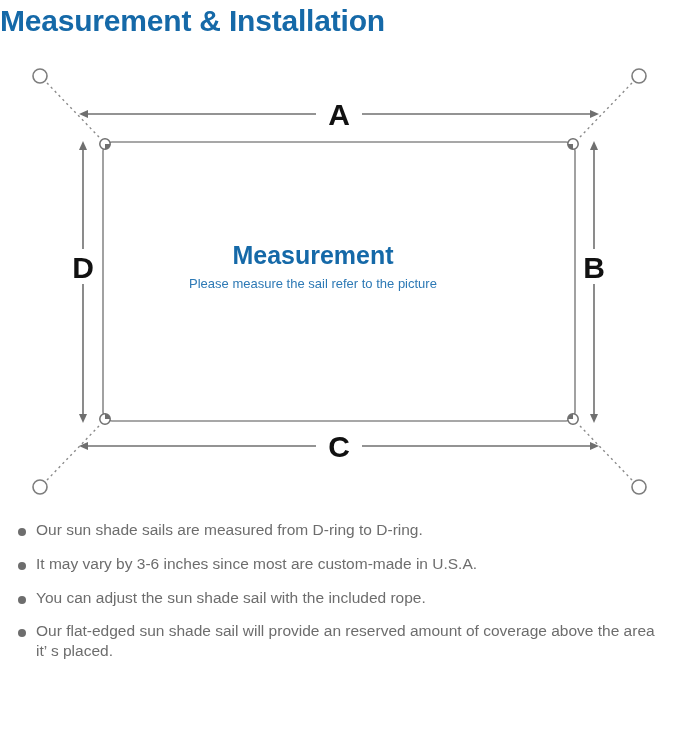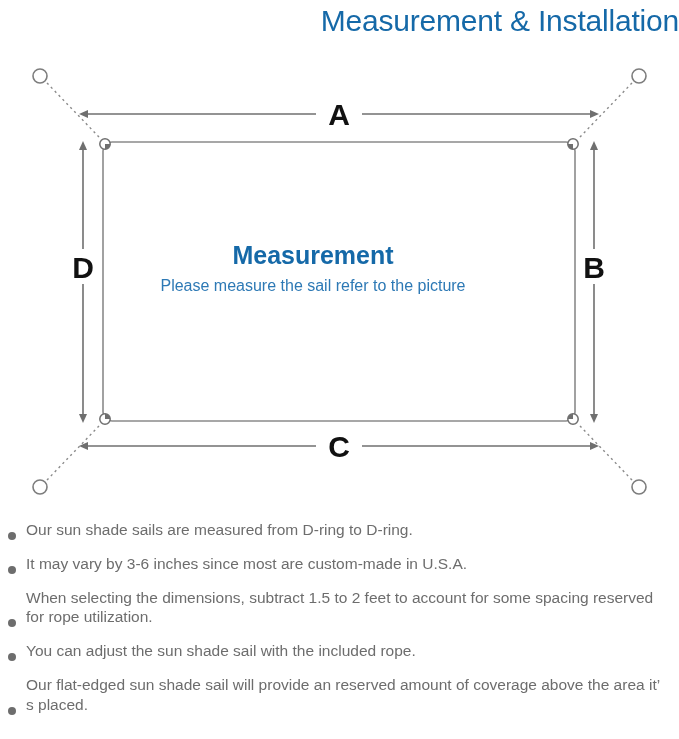--- a/index.html
+++ b/index.html
@@ -20,23 +20,23 @@
     height: 739px;
     position: relative;
     background: #ffffff;
   }
   
   .title {
     position: absolute;
     left: 0;
     top: 4px;
     width: 679px;
-    text-align: right;
+    text-align: left;
     font-size: 30px;
-    font-weight: normal;
+    font-weight: bold;
     color: #1569a8;
     letter-spacing: -0.2px;
     white-space: nowrap;
   }
   
   .diagram {
     position: absolute;
     left: 0;
     top: 52px;
     width: 679px;
@@ -52,37 +52,37 @@
     width: 626px;
     text-align: center;
   }
   .center-title {
     font-size: 25px;
     font-weight: bold;
     color: #1569a8;
     line-height: 1.1;
   }
   .center-sub {
-    font-size: 16px;
+    font-size: 13px;
     font-weight: normal;
     color: #2d79b5;
     margin-top: 6px;
     line-height: 1.2;
   }
   
   .notes {
     position: absolute;
     left: 0;
     top: 520px;
     width: 679px;
   }
   .note-row {
     display: flex;
-    align-items: flex-end;
-    padding: 0 14px 0 8px;
+    align-items: flex-start;
+    padding: 0 14px 0 18px;
     margin-bottom: 14px;
   }
   .bullet-dot {
     width: 8px;
     height: 8px;
     border-radius: 50%;
     background: #6d6d6d;
     flex: 0 0 auto;
     margin-top: 8px;
     margin-right: 10px;
@@ -176,24 +176,20 @@
     <div class="note-row">
       <span class="bullet-dot"></span>
       <span class="note-text">Our sun shade sails are measured from D-ring to D-ring.</span>
     </div>
     <div class="note-row">
       <span class="bullet-dot"></span>
       <span class="note-text">It may vary by 3-6 inches since most are custom-made in U.S.A.</span>
     </div>
     <div class="note-row">
       <span class="bullet-dot"></span>
-      <span class="note-text">When selecting the dimensions, subtract 1.5 to 2 feet to account for some spacing reserved for rope utilization.</span>
-    </div>
-    <div class="note-row">
-      <span class="bullet-dot"></span>
       <span class="note-text">You can adjust the sun shade sail with the included rope.</span>
     </div>
     <div class="note-row">
       <span class="bullet-dot"></span>
       <span class="note-text">Our flat-edged sun shade sail will provide an reserved amount of coverage above the area it’ s placed.</span>
     </div>
   </div>
 
 </div>
 

